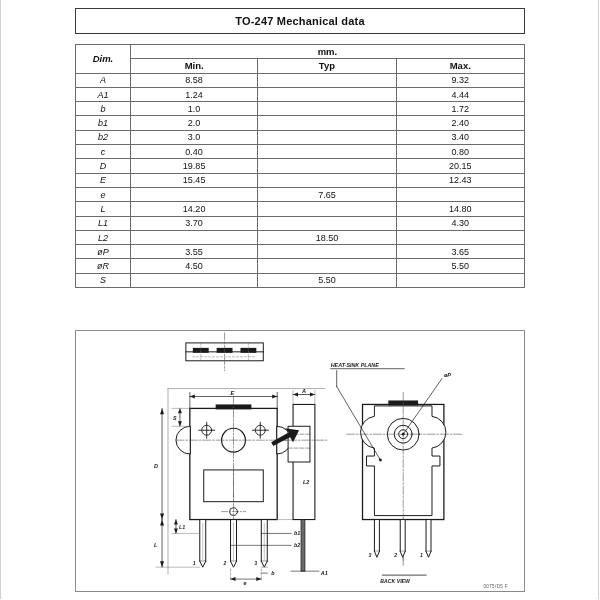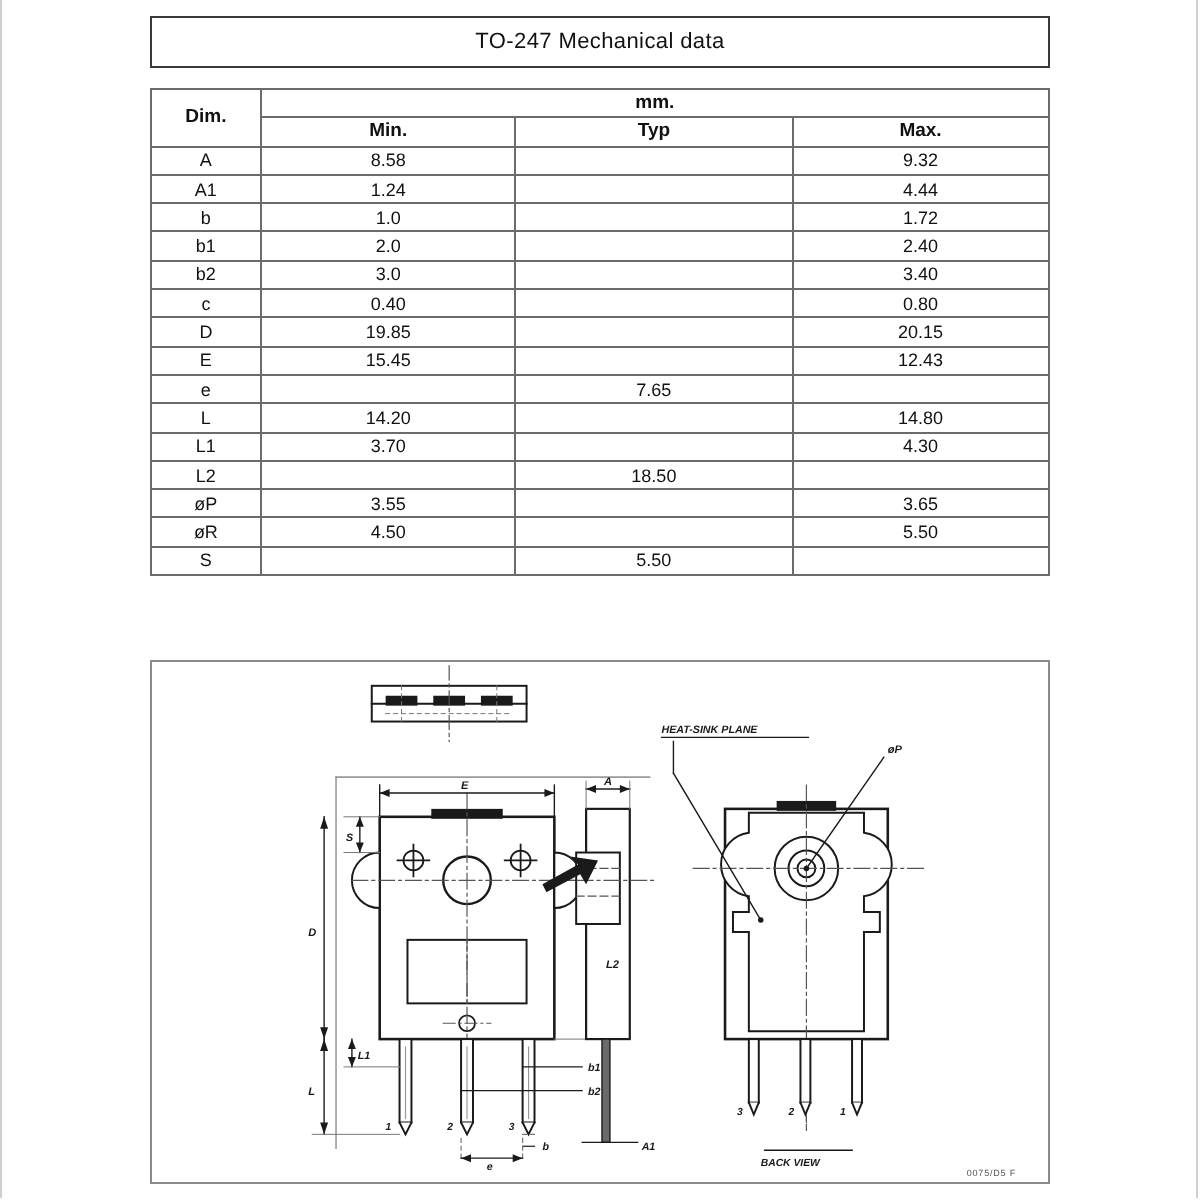--- a/index.html
+++ b/index.html
@@ -18,21 +18,21 @@
   }
 
   
   .title-box{
     position:absolute;left:75px;top:8px;width:450px;height:26px;
     border:1px solid #3a3a3a;
     display:flex;align-items:center;justify-content:center;
     box-sizing:border-box;
   }
   .title-text{
-    font-size:11px;font-weight:normal;letter-spacing:.2px;
+    font-size:11px;font-weight:bold;letter-spacing:.2px;
   }
 
   
   .data-table{
     position:absolute;left:75px;top:44px;width:450px;
     border-collapse:collapse;
     box-sizing:border-box;
   }
   .data-table td,.data-table th{
     border:1px solid #6b6b6b;
@@ -41,21 +41,21 @@
     padding:0;
     height:14.3px;
     font-weight:normal;
     box-sizing:border-box;
   }
   .data-table th{font-weight:bold;font-size:9.5px;}
   .outer-l{border-left:2px solid #3a3a3a;}
   .outer-r{border-right:2px solid #3a3a3a;}
   .outer-t{border-top:2px solid #3a3a3a;}
   .outer-b{border-bottom:2px solid #3a3a3a;}
-  .col-dim{width:56px;border-right:2px solid #3a3a3a;}
+  .col-dim{width:56px;border-right:2px solid #3a3a3a;font-style:italic;}
   .col-min{width:131px;}
   .col-typ{width:142px;}
   .col-max{width:132px;}
   .dim-cell{font-weight:normal;}
   .hdr-mm{font-weight:bold;font-size:9.5px;border-bottom:1px solid #6b6b6b;}
   .hdr-dim{vertical-align:middle;}
 
   
   .drawing-frame{
     position:absolute;left:75px;top:330px;width:450px;height:262px;

